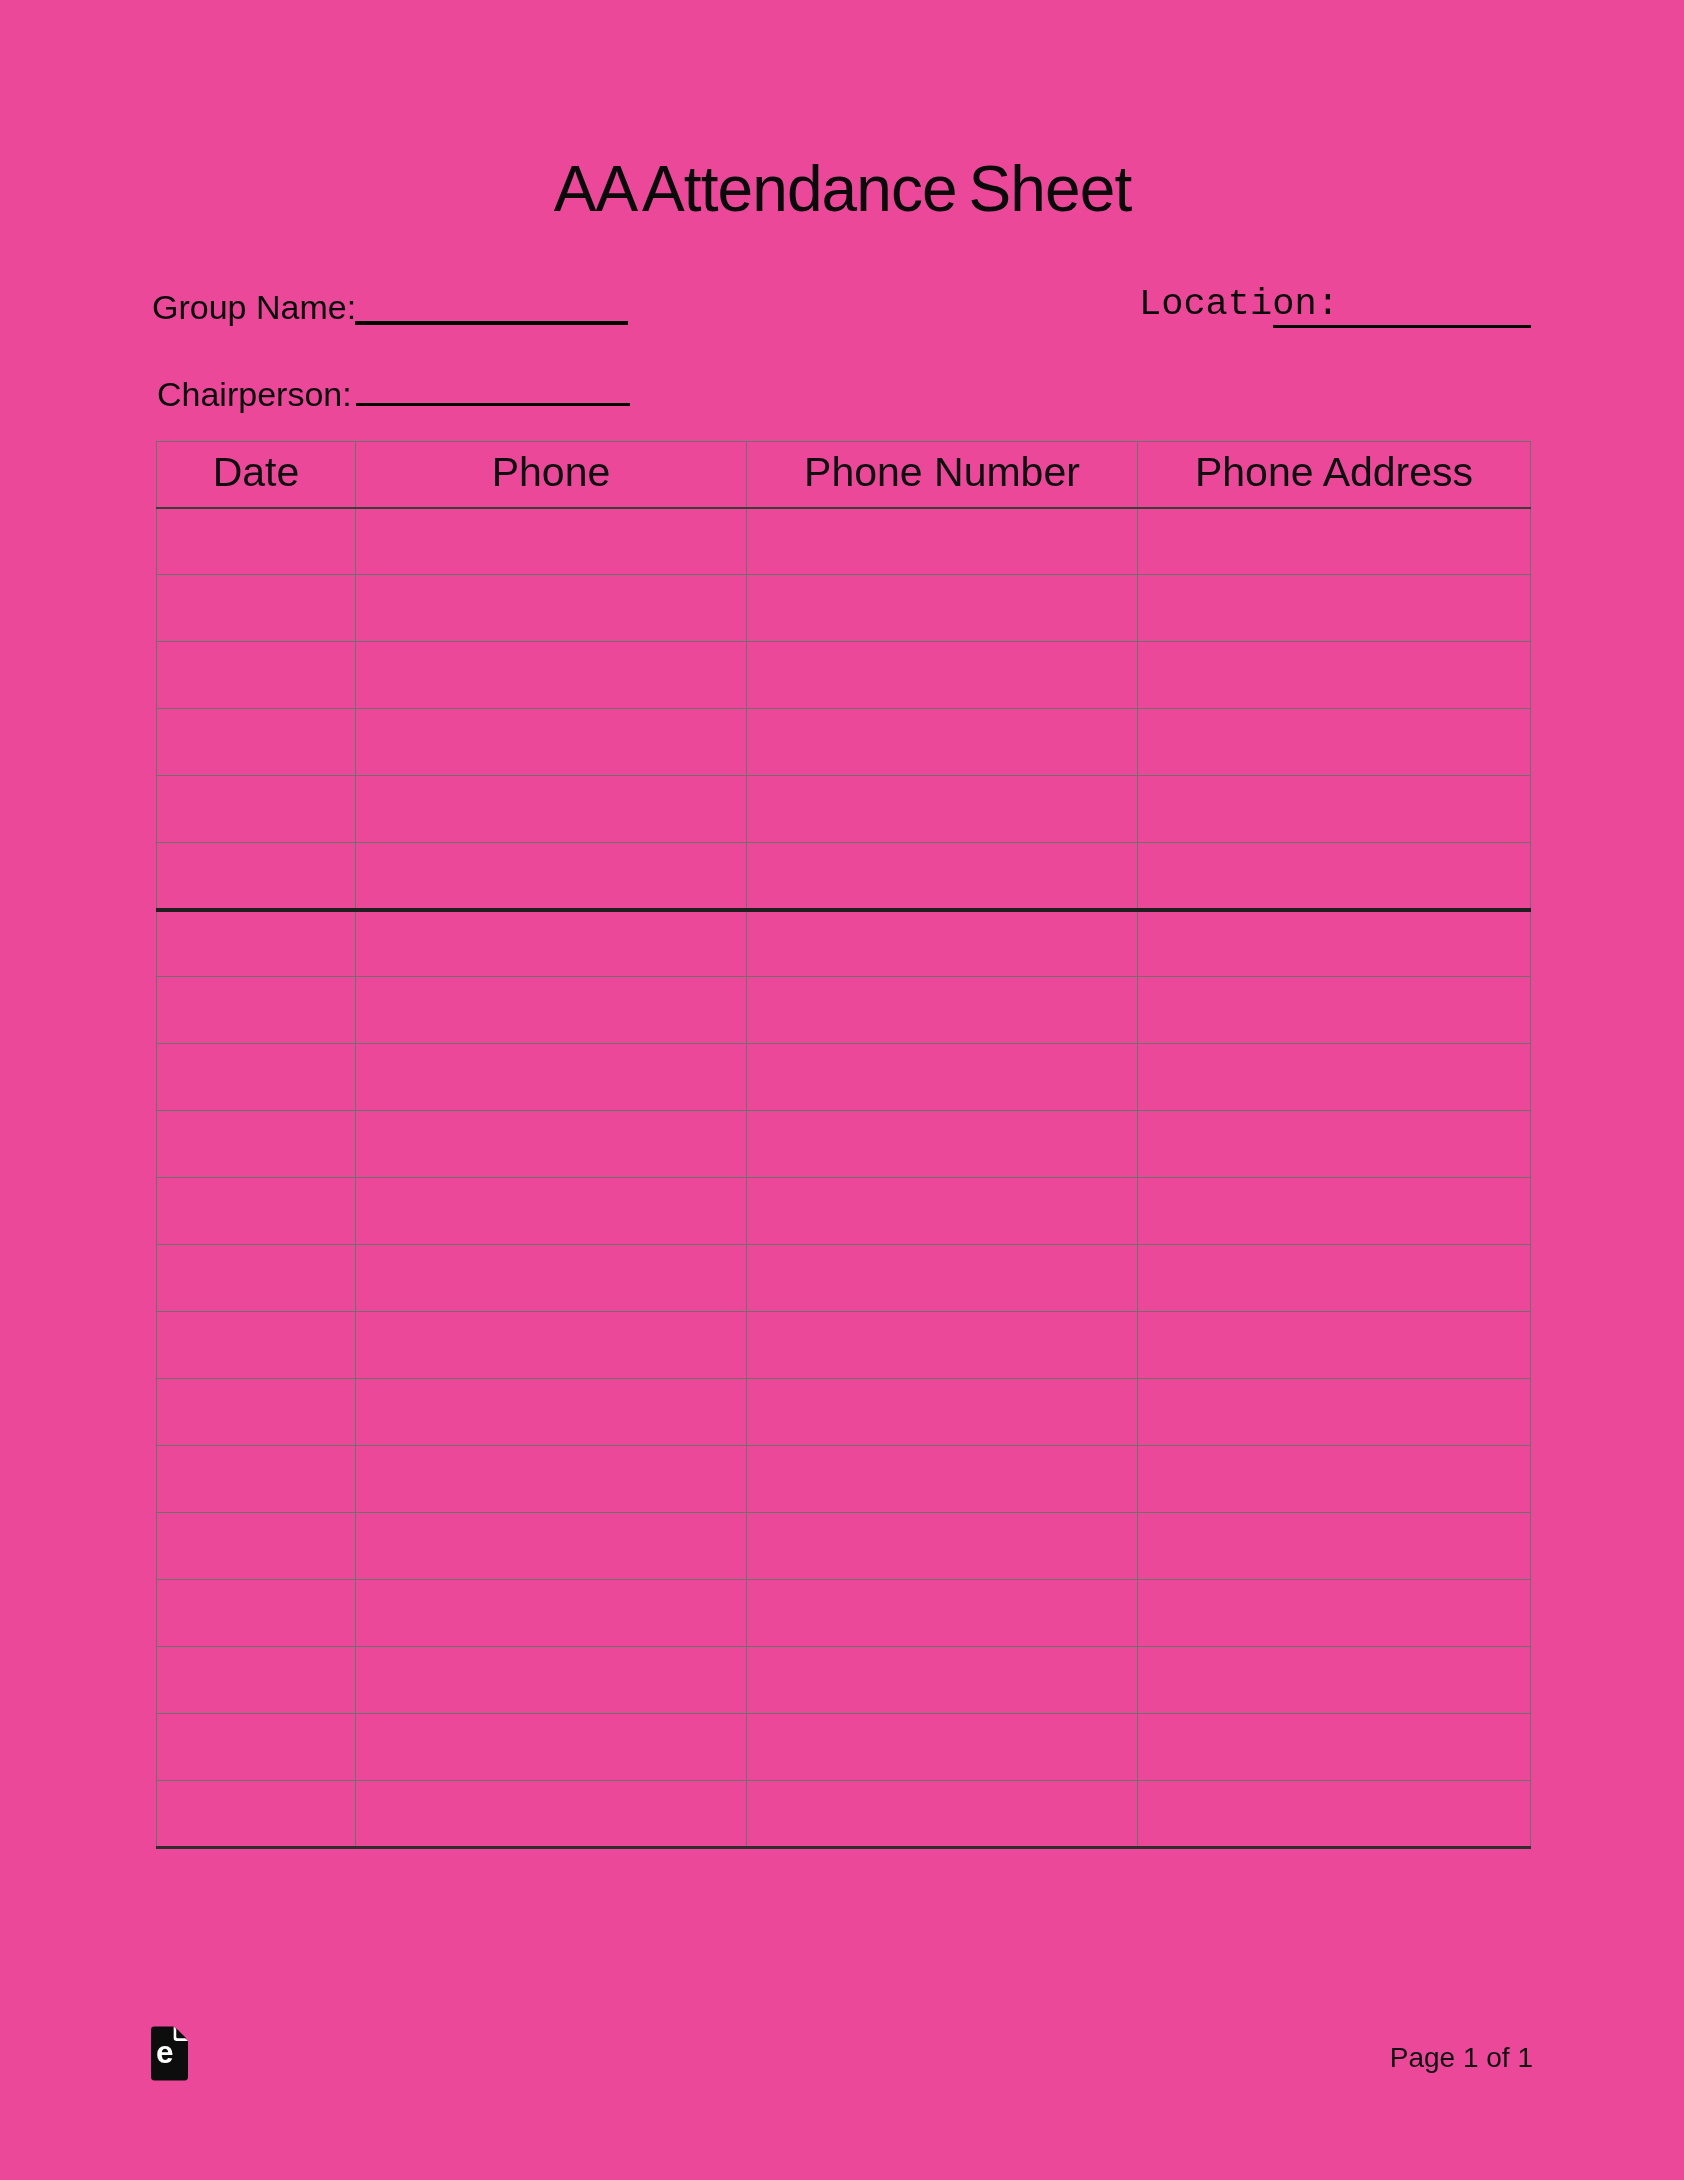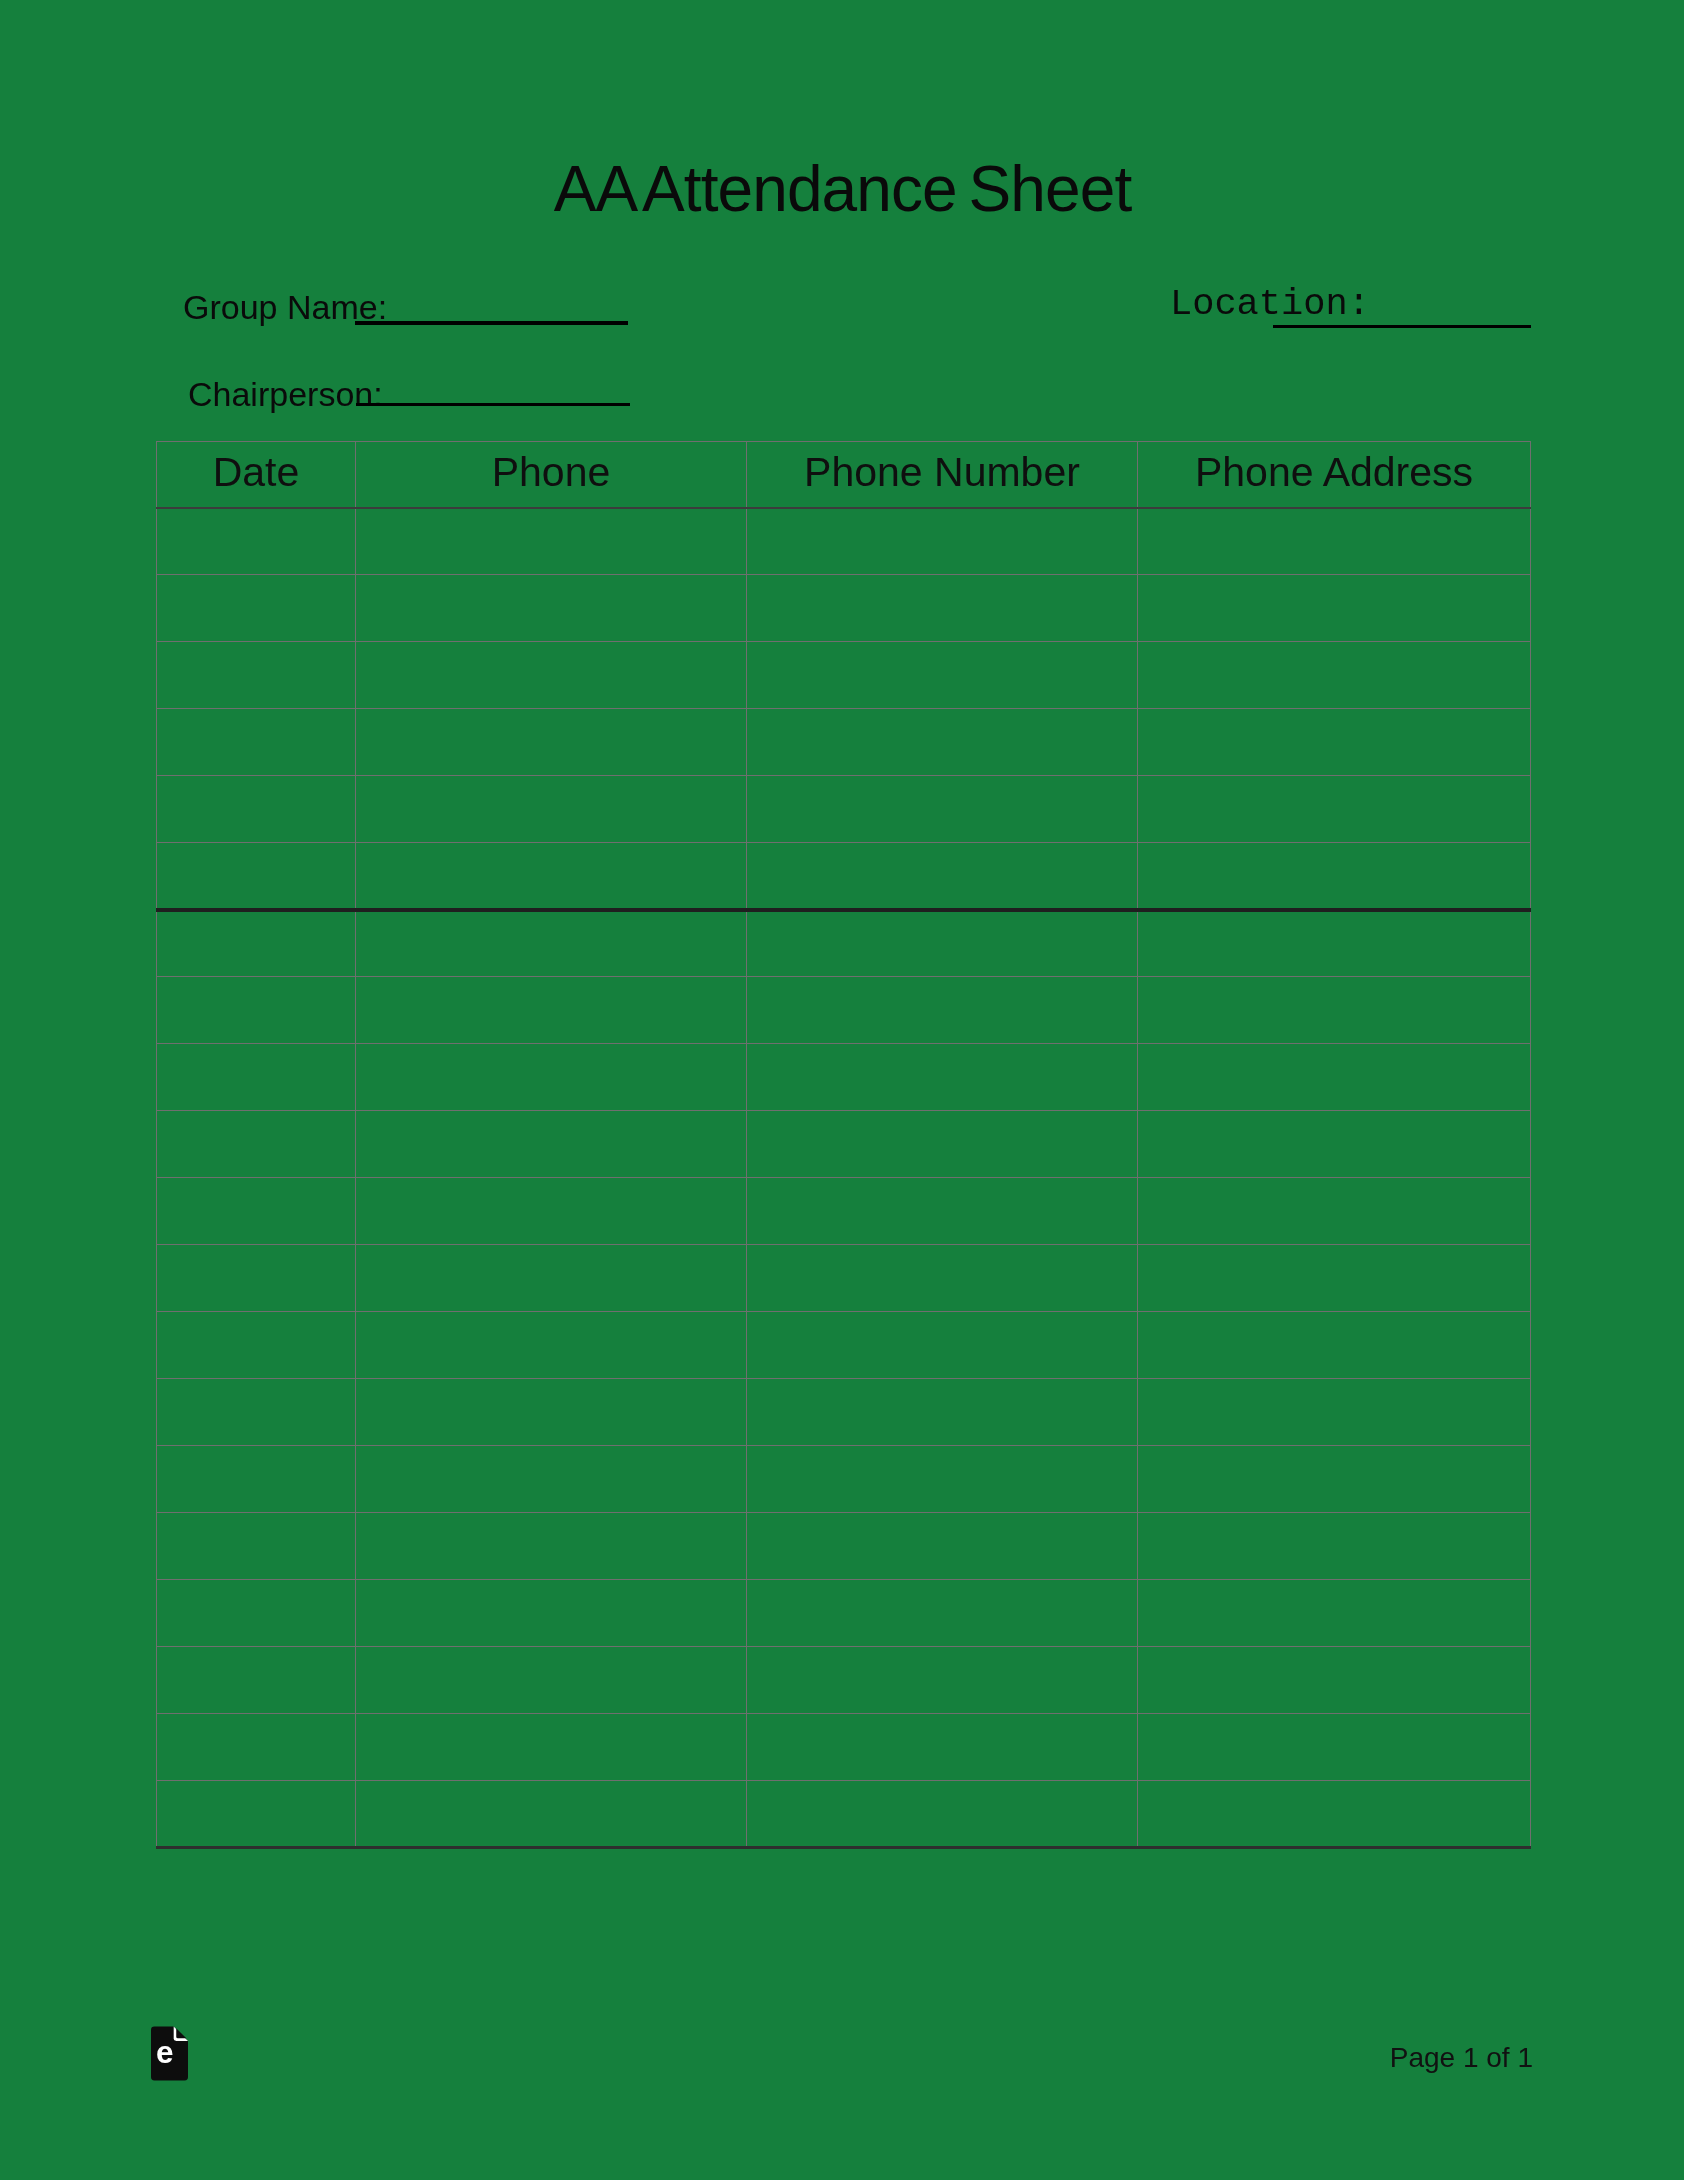--- a/index.html
+++ b/index.html
@@ -1,20 +1,20 @@
 <!DOCTYPE html>
 <html style="font-size:13.6px"><head>
 <meta charset="utf-8">
 <style>
   html, body { margin: 0; padding: 0; background: #ffffff; }
   .page {
     position: relative;
     width: 1685px;
     height: 2181px;
-    background: #15803d;
+    background: #ec4899;
     font-family: "Liberation Sans", sans-serif;
     color: #0a0a0a;
     overflow: hidden;
   }
 
   
   .doc-title {
     position: absolute;
     top: 157px;
     left: 0;
@@ -27,21 +27,20 @@
     color: #0a0a0a;
     white-space: nowrap;
   }
 
   
   .field-label {
     position: absolute;
     font-size: 34px;
     line-height: 1;
     white-space: nowrap;
-    margin-left: 31px;
   }
   .label-group-name   { left: 152px; top: 290px; }
   .label-chairperson  { left: 157px; top: 377px; }
   .label-location {
     left: 1139px; top: 286px;
     font-family: Liberation Mono, monospace;
     font-size: 37px;
   }
 
   

